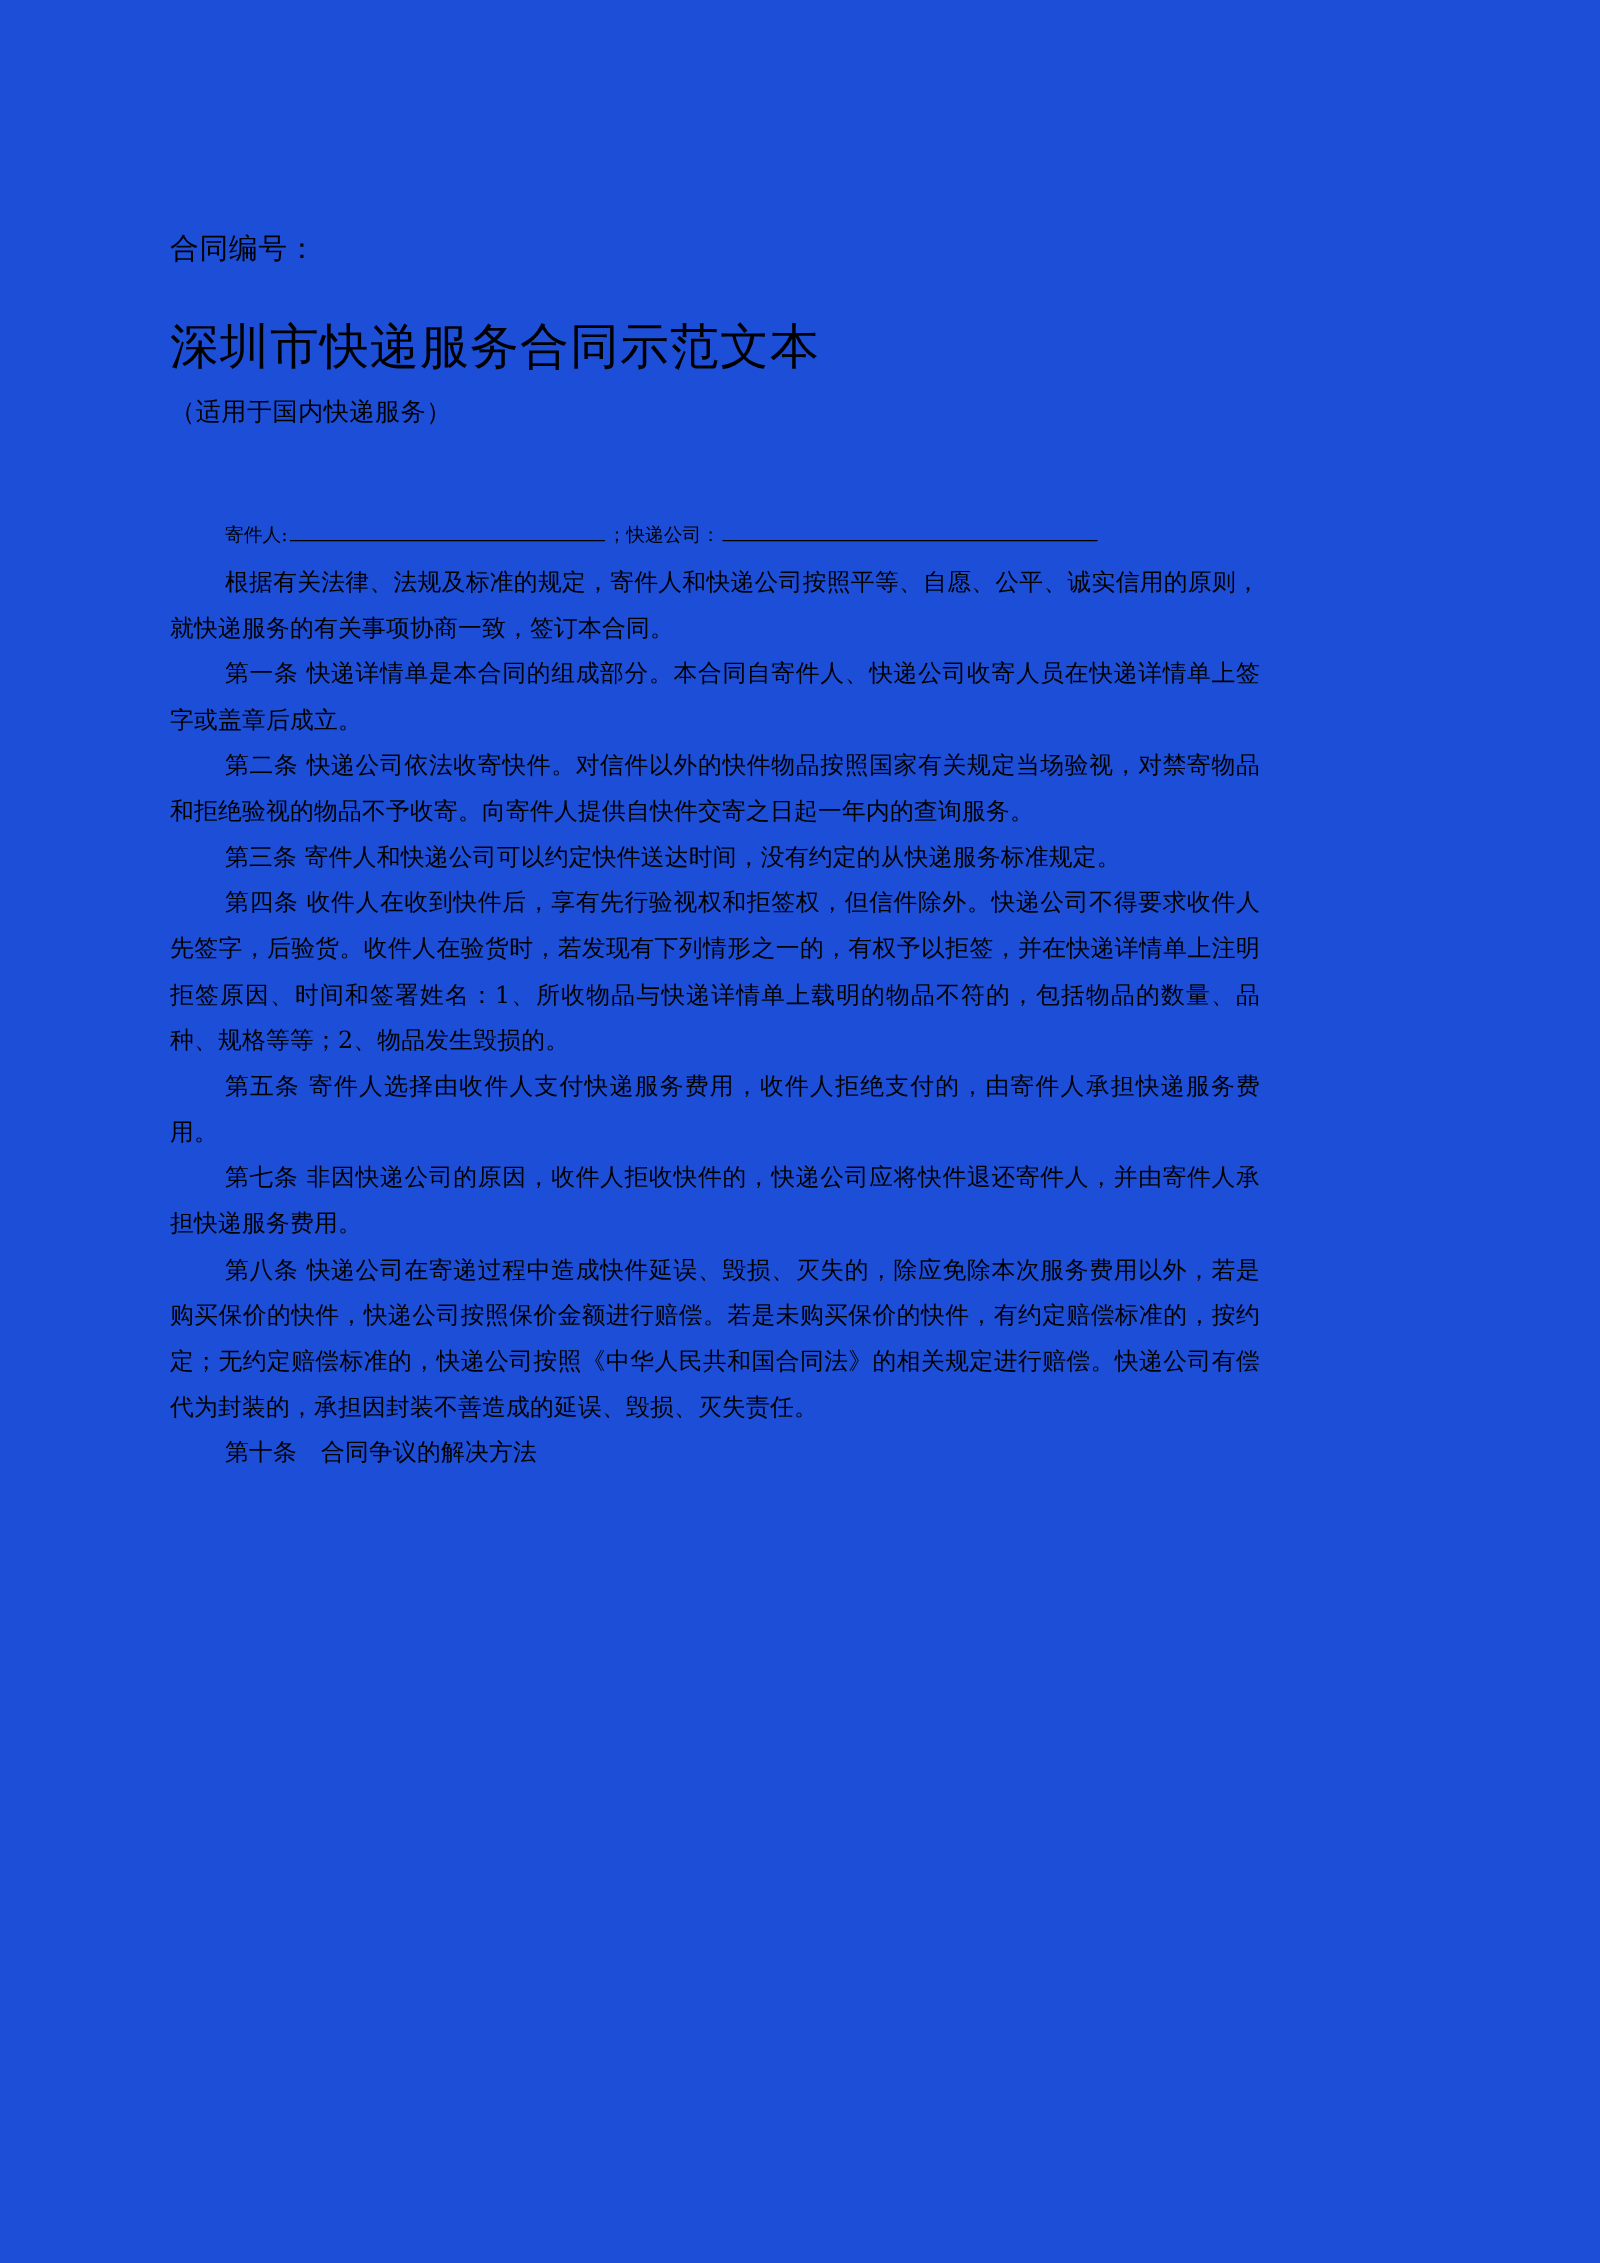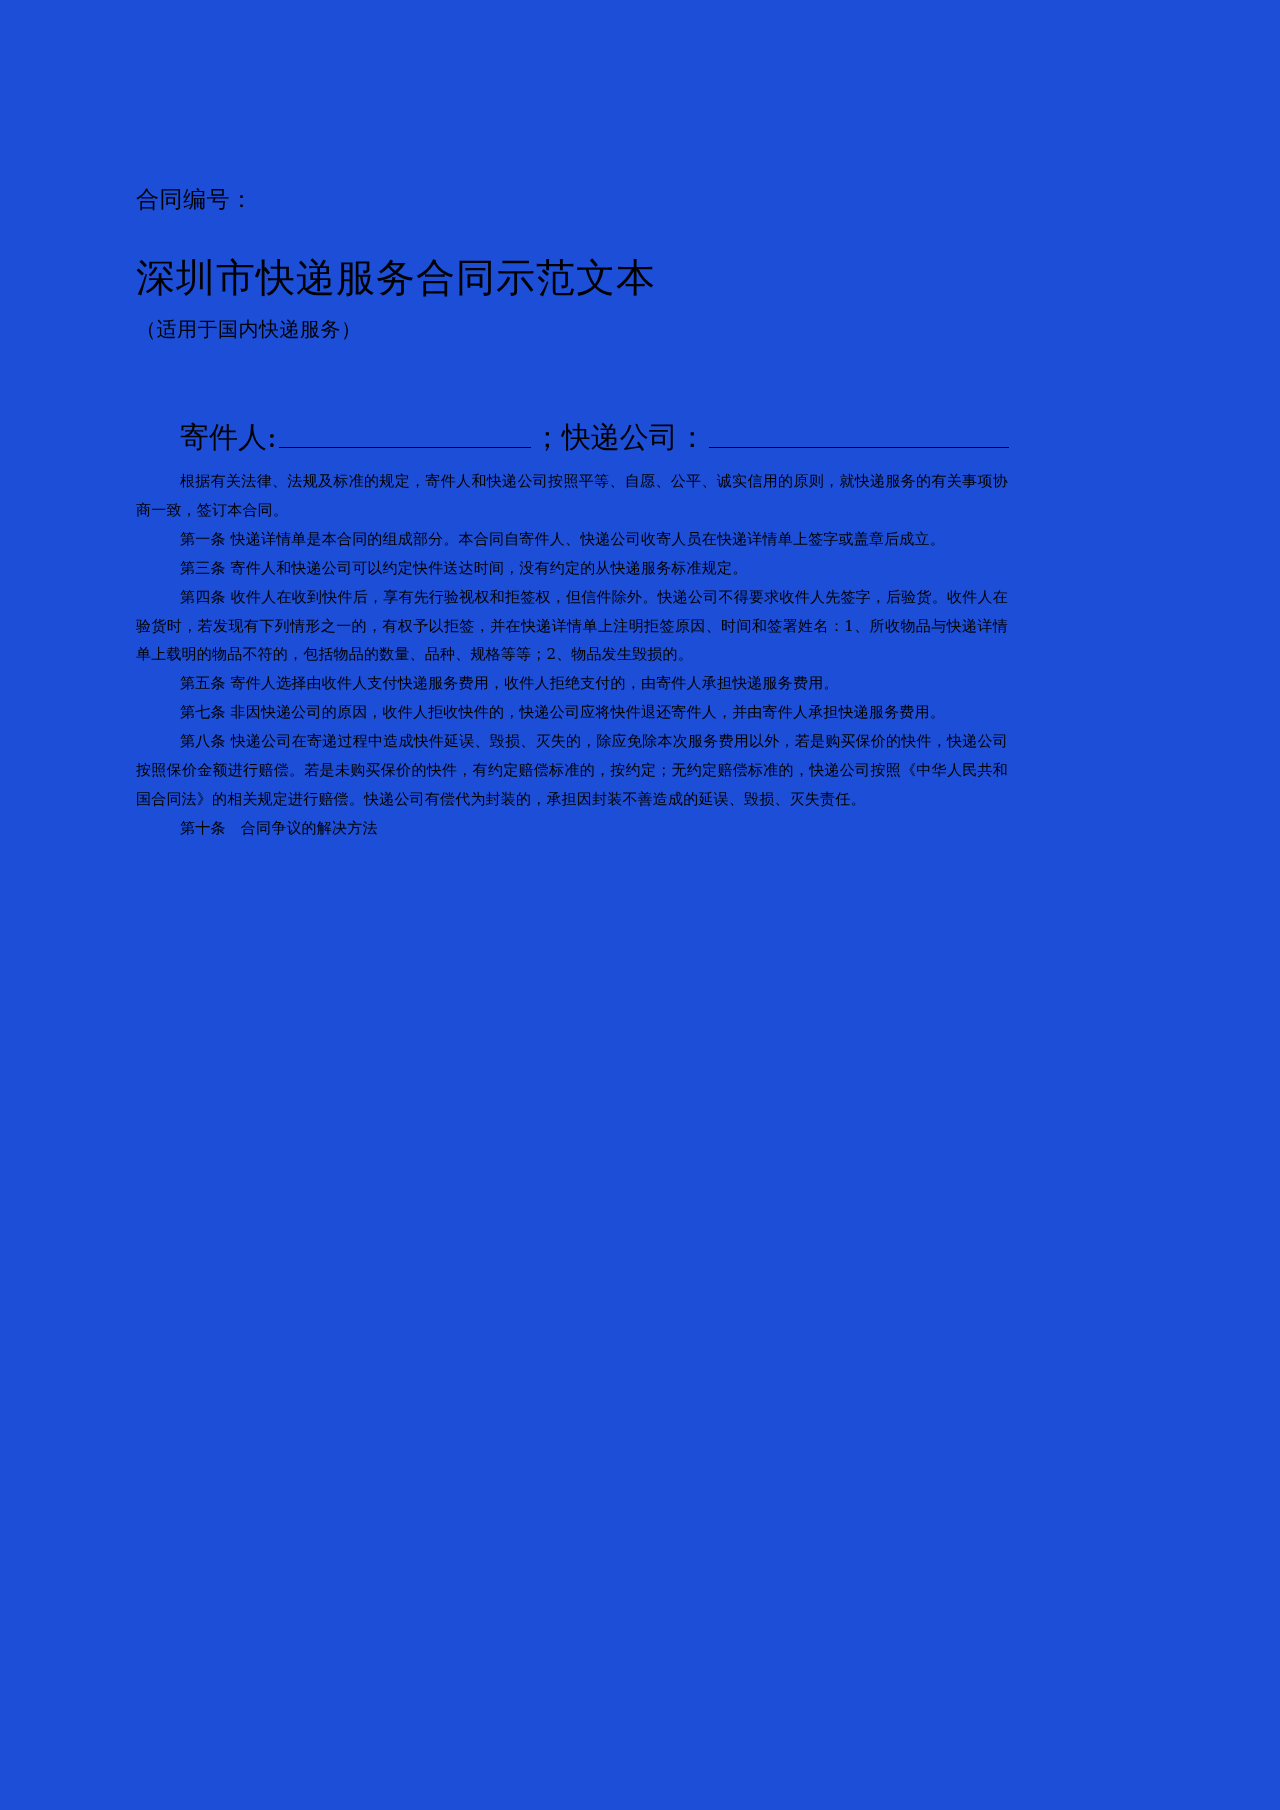--- a/index.html
+++ b/index.html
@@ -53,41 +53,41 @@
     margin-top: 14px;
     font-size: 20px;
     letter-spacing: 0.5px;
     line-height: 1.3;
     font-family: "DejaVu Serif", "Liberation Serif", serif;
   }
 
   
   .parties {
     margin-top: 74px;
-    font-size: 29px;
+    font-size: 15px;
     line-height: 1.45;
     text-indent: 44px;
     white-space: nowrap;
   }
   .blank-line {
     display: inline-block;
     border-bottom: 1.5px solid #000;
     vertical-align: baseline;
     height: 1.05em;
     margin: 0 2px;
   }
   .blank-sender { width: 252px; }
   .blank-company { width: 300px; }
 
   
   .body-text {
     margin-top: 8px;
   }
   .para {
-    font-size: 15px;
+    font-size: 19px;
     line-height: 1.93;
     text-align: justify;
     text-justify: inter-ideograph;
     text-indent: 44px;
     margin: 0;
     letter-spacing: 0.2px;
   }
   .para.last-line-left {
     text-align-last: left;
   }
@@ -105,20 +105,21 @@
       <div class="doc-subtitle">（适用于国内快递服务）</div>
     </div>
 
     <div class="parties">
       <span>寄件人:</span><span class="blank-line blank-sender"></span><span>；</span><span>快递公司：</span><span class="blank-line blank-company"></span>
     </div>
 
     <div class="body-text">
       <p class="para last-line-left">根据有关法律、法规及标准的规定，寄件人和快递公司按照平等、自愿、公平、诚实信用的原则，就快递服务的有关事项协商一致，签订本合同。</p>
       <p class="para last-line-left">第一条  快递详情单是本合同的组成部分。本合同自寄件人、快递公司收寄人员在快递详情单上签字或盖章后成立。</p>
+      <p class="para last-line-left">第二条  快递公司依法收寄快件。对信件以外的快件物品按照国家有关规定当场验视，对禁寄物品和拒绝验视的物品不予收寄。向寄件人提供自快件交寄之日起一年内的查询服务。</p>
       <p class="para last-line-left">第三条  寄件人和快递公司可以约定快件送达时间，没有约定的从快递服务标准规定。</p>
       <p class="para last-line-left">第四条  收件人在收到快件后，享有先行验视权和拒签权，但信件除外。快递公司不得要求收件人先签字，后验货。收件人在验货时，若发现有下列情形之一的，有权予以拒签，并在快递详情单上注明拒签原因、时间和签署姓名：1、所收物品与快递详情单上载明的物品不符的，包括物品的数量、品种、规格等等；2、物品发生毁损的。</p>
       <p class="para last-line-left">第五条  寄件人选择由收件人支付快递服务费用，收件人拒绝支付的，由寄件人承担快递服务费用。</p>
       <p class="para last-line-left">第七条  非因快递公司的原因，收件人拒收快件的，快递公司应将快件退还寄件人，并由寄件人承担快递服务费用。</p>
       <p class="para last-line-left">第八条  快递公司在寄递过程中造成快件延误、毁损、灭失的，除应免除本次服务费用以外，若是购买保价的快件，快递公司按照保价金额进行赔偿。若是未购买保价的快件，有约定赔偿标准的，按约定；无约定赔偿标准的，快递公司按照《中华人民共和国合同法》的相关规定进行赔偿。快递公司有偿代为封装的，承担因封装不善造成的延误、毁损、灭失责任。</p>
       <p class="para last-line-left">第十条　合同争议的解决方法</p>
     </div>
 
   </div>
 </div>

